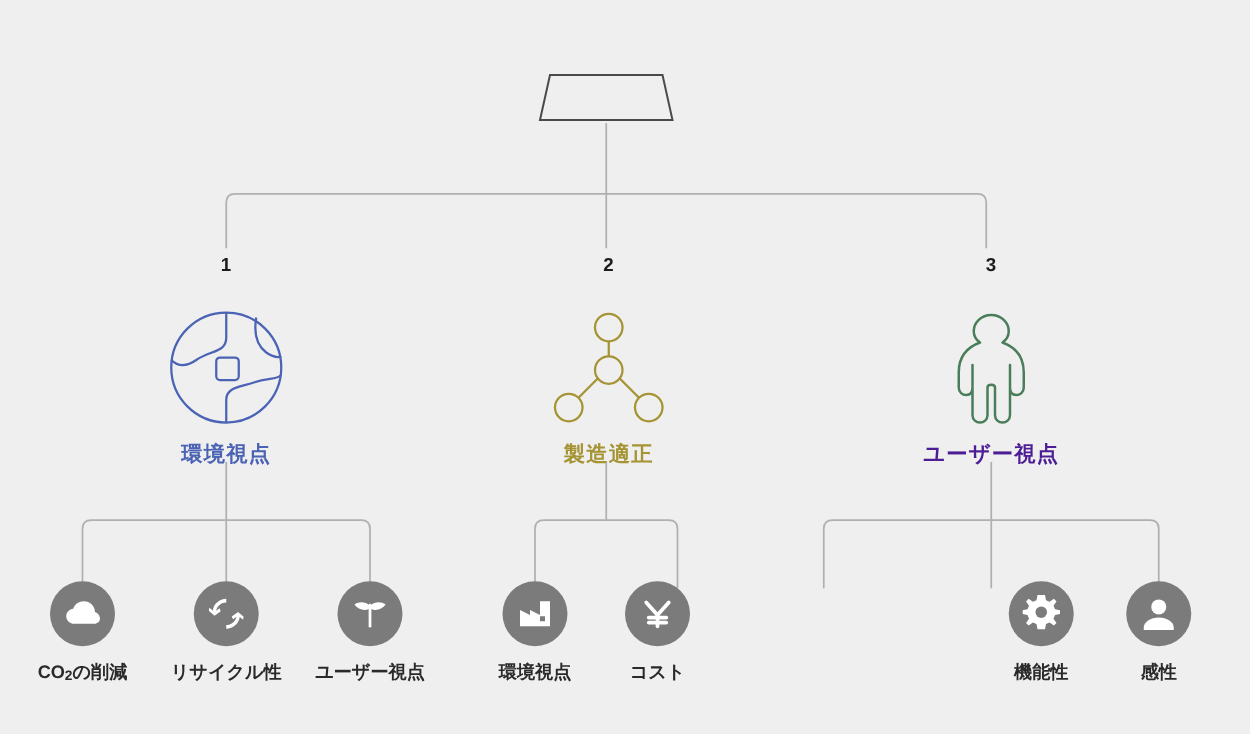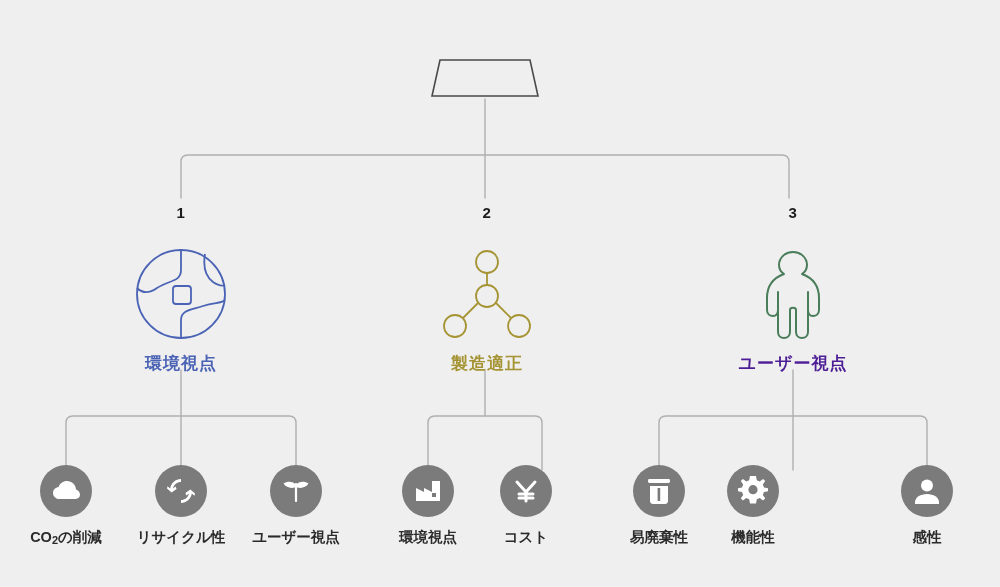--- a/index.html
+++ b/index.html
@@ -248,34 +248,22 @@
           <line x1="23" y1="5" x2="14" y2="15"></line>
           <line x1="14" y1="15" x2="14" y2="24"></line>
           <line x1="7" y1="17" x2="21" y2="17"></line>
           <line x1="7" y1="21" x2="21" y2="21"></line>
         </g>
       </svg>
     </div>
     <div class="leaf-label">コスト</div>
   </div>
 
-  <div class="leaf" style="left:659px">
-    <div class="leaf-circle">
-      <svg width="26" height="28" viewBox="0 0 26 28" xmlns="http://www.w3.org/2000/svg">
-        <g fill="#ffffff">
-          <rect x="2" y="2" width="22" height="4" rx="1.4"></rect>
-          <path d="M4,9 L22,9 L22,24 C22,25.7 20.7,27 19,27 L7,27 C5.3,27 4,25.7 4,24 Z"></path>
-        </g>
-        <rect x="11.6" y="11" width="2.6" height="13" fill="#7b7b7b"></rect>
-      </svg>
-    </div>
-    <div class="leaf-label">易廃棄性</div>
-  </div>
-
-  <div class="leaf" style="left:753px">
+
+  <div class="leaf" style="left:833px">
     <div class="leaf-circle">
       <svg width="30" height="30" viewBox="0 0 30 30" xmlns="http://www.w3.org/2000/svg">
         <g fill="#ffffff">
           <path d="M15,0 L18,0 L18.8,4.2 L21.7,5.4 L25.1,3 L27.2,5.1 L24.8,8.5
                    L26,11.4 L30,12.2 L30,15.2 L26,16 L24.8,18.9 L27.2,22.3
                    L25.1,24.4 L21.7,22 L18.8,23.2 L18,27.4 L15,27.4 L14.9,27.4
                    L12,27.4 L11.2,23.2 L8.3,22 L4.9,24.4 L2.8,22.3 L5.2,18.9
                    L4,16 L0,15.2 L0,12.2 L4,11.4 L5.2,8.5 L2.8,5.1 L4.9,3
                    L8.3,5.4 L11.2,4.2 L12,0 Z"></path>
         </g>

